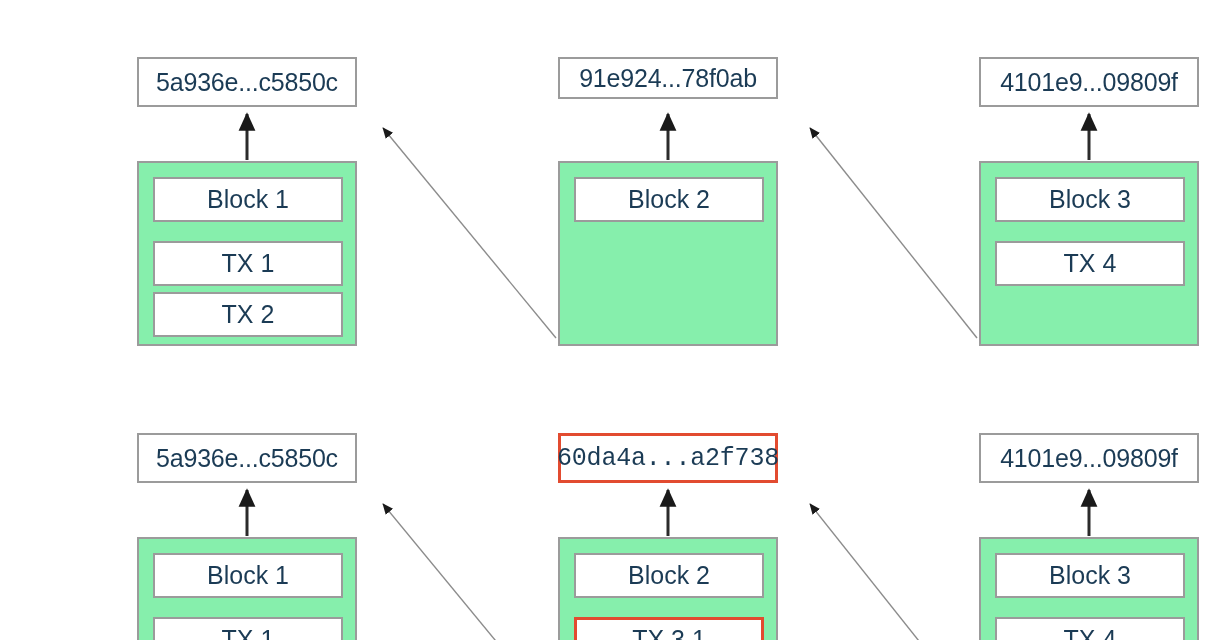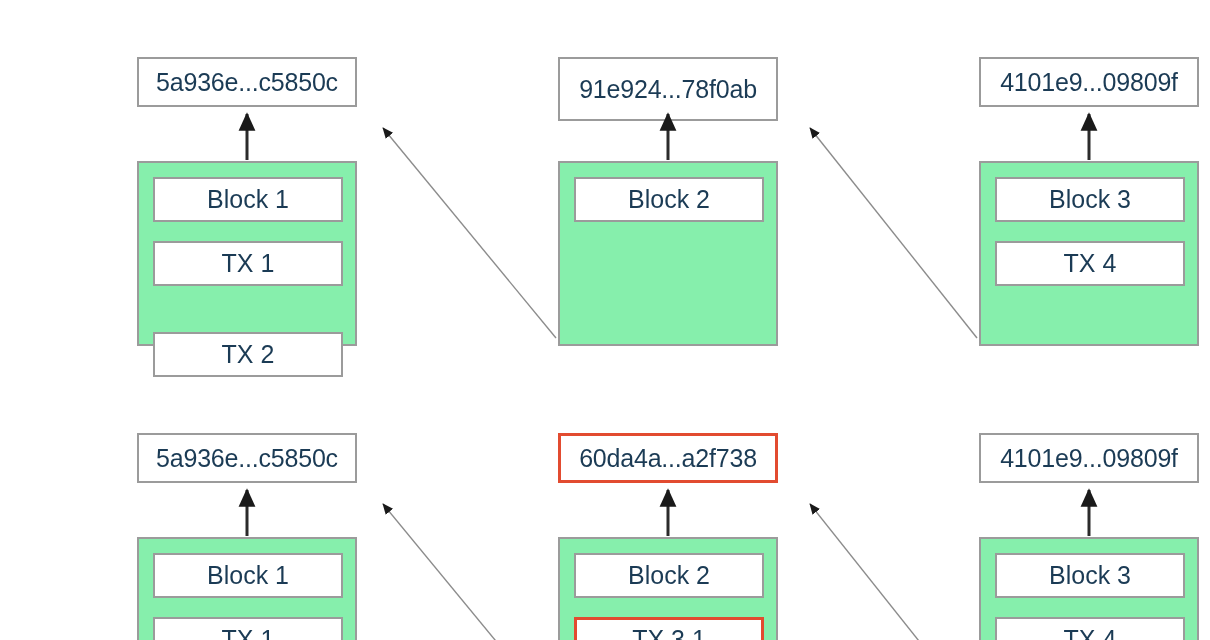--- a/index.html
+++ b/index.html
@@ -33,20 +33,21 @@
     display: flex;
     align-items: center;
     justify-content: center;
     color: #1b3b55;
     font-size: 25px;
     letter-spacing: -0.2px;
     white-space: nowrap;
   }
   .hash-box.tampered {
     border: 3px solid #e24b30;
+    font-family: Liberation Mono, monospace;
   }
 
   .block-outer {
     position: absolute;
     box-sizing: border-box;
     border: 2px solid #9b9b9b;
     background: #86efac;
   }
 
   .inner-box {
@@ -79,24 +80,24 @@
 </head>
 <body>
 
 <div class="canvas">
 
   <div class="hash-box" style="left:137px; top:57px; width:220px; height:50px;">5a936e...c5850c</div>
 
   <div class="block-outer" style="left:137px; top:161px; width:220px; height:185px;">
     <div class="inner-box" style="left:14px; top:14px; width:190px; height:45px;">Block 1</div>
     <div class="inner-box" style="left:14px; top:78px; width:190px; height:45px;">TX 1</div>
-    <div class="inner-box" style="left:14px; top:129px; width:190px; height:45px;margin-top:40px;">TX 2</div>
+    <div class="inner-box" style="left:14px; top:129px; width:190px; height:45px;">TX 2</div>
   </div>
 
-  <div class="hash-box" style="left:558px; top:57px; width:220px; height:64px;">91e924...78f0ab</div>
+  <div class="hash-box" style="left:558px; top:57px; width:220px; height:42px;">91e924...78f0ab</div>
 
   <div class="block-outer" style="left:558px; top:161px; width:220px; height:185px;">
     <div class="inner-box" style="left:14px; top:14px; width:190px; height:45px;">Block 2</div>
   </div>
 
   <div class="hash-box" style="left:979px; top:57px; width:220px; height:50px;">4101e9...09809f</div>
 
   <div class="block-outer" style="left:979px; top:161px; width:220px; height:185px;">
     <div class="inner-box" style="left:14px; top:14px; width:190px; height:45px;">Block 3</div>
     <div class="inner-box" style="left:14px; top:78px; width:190px; height:45px;">TX 4</div>

